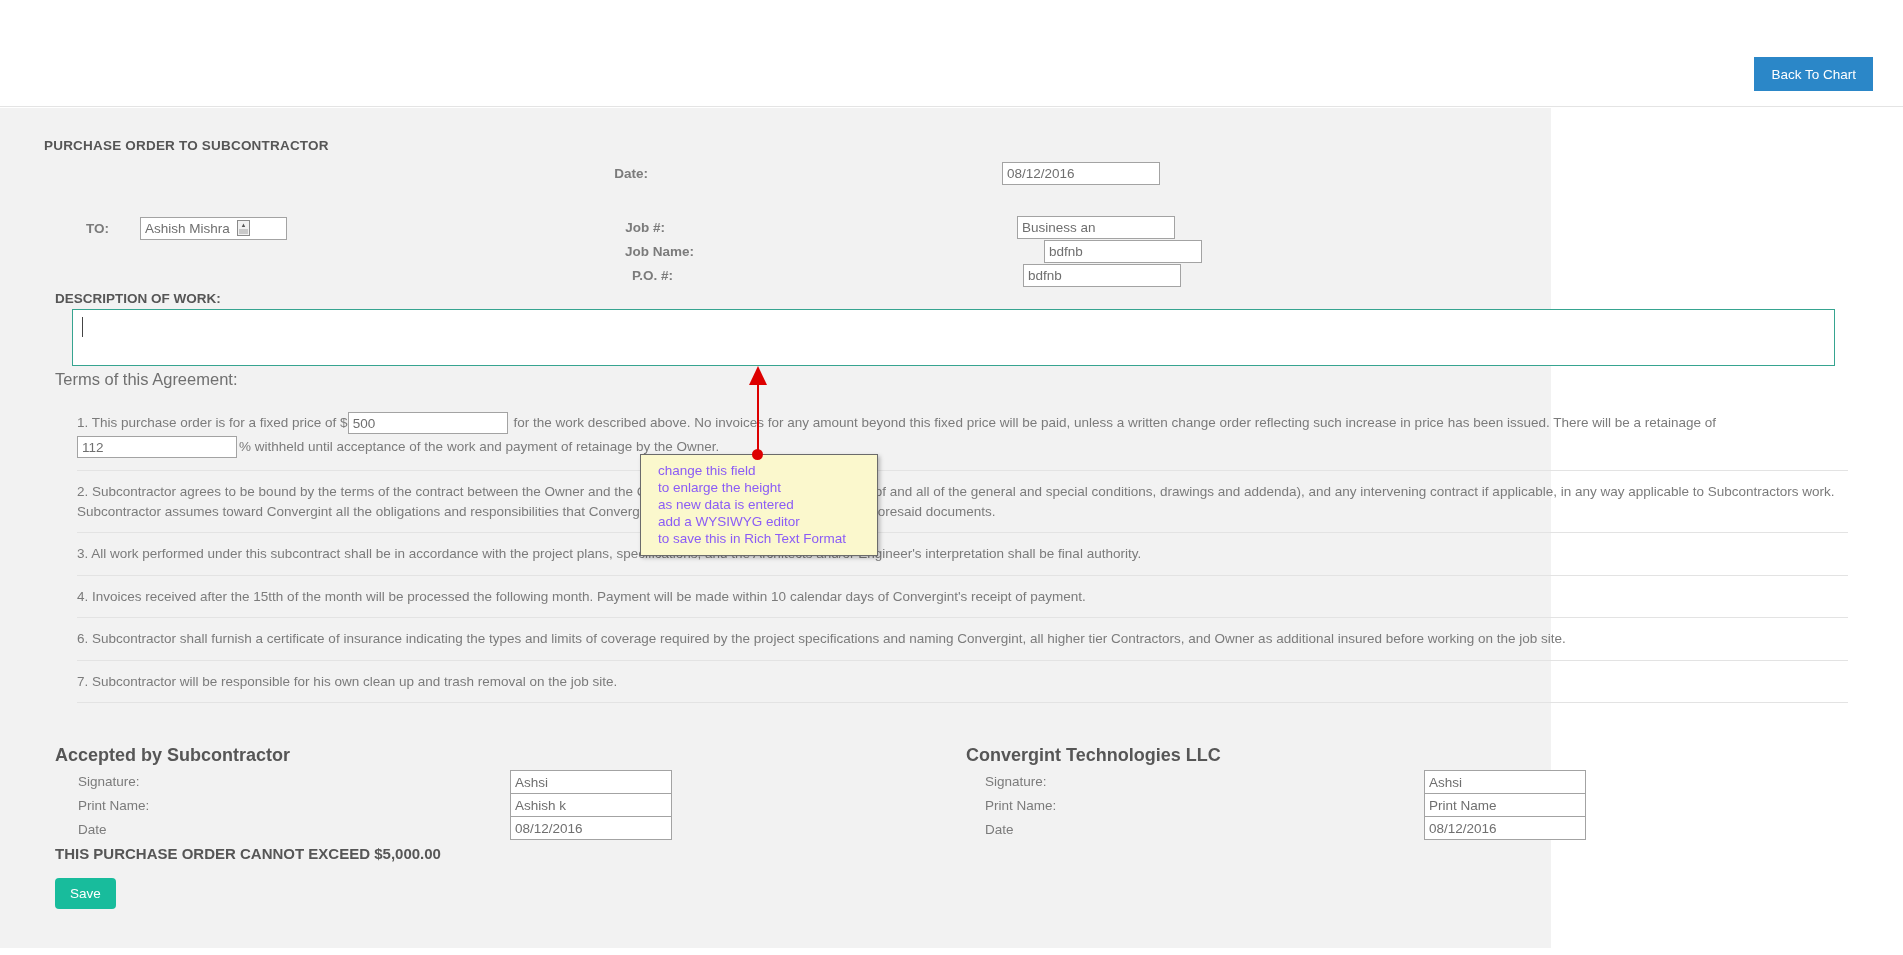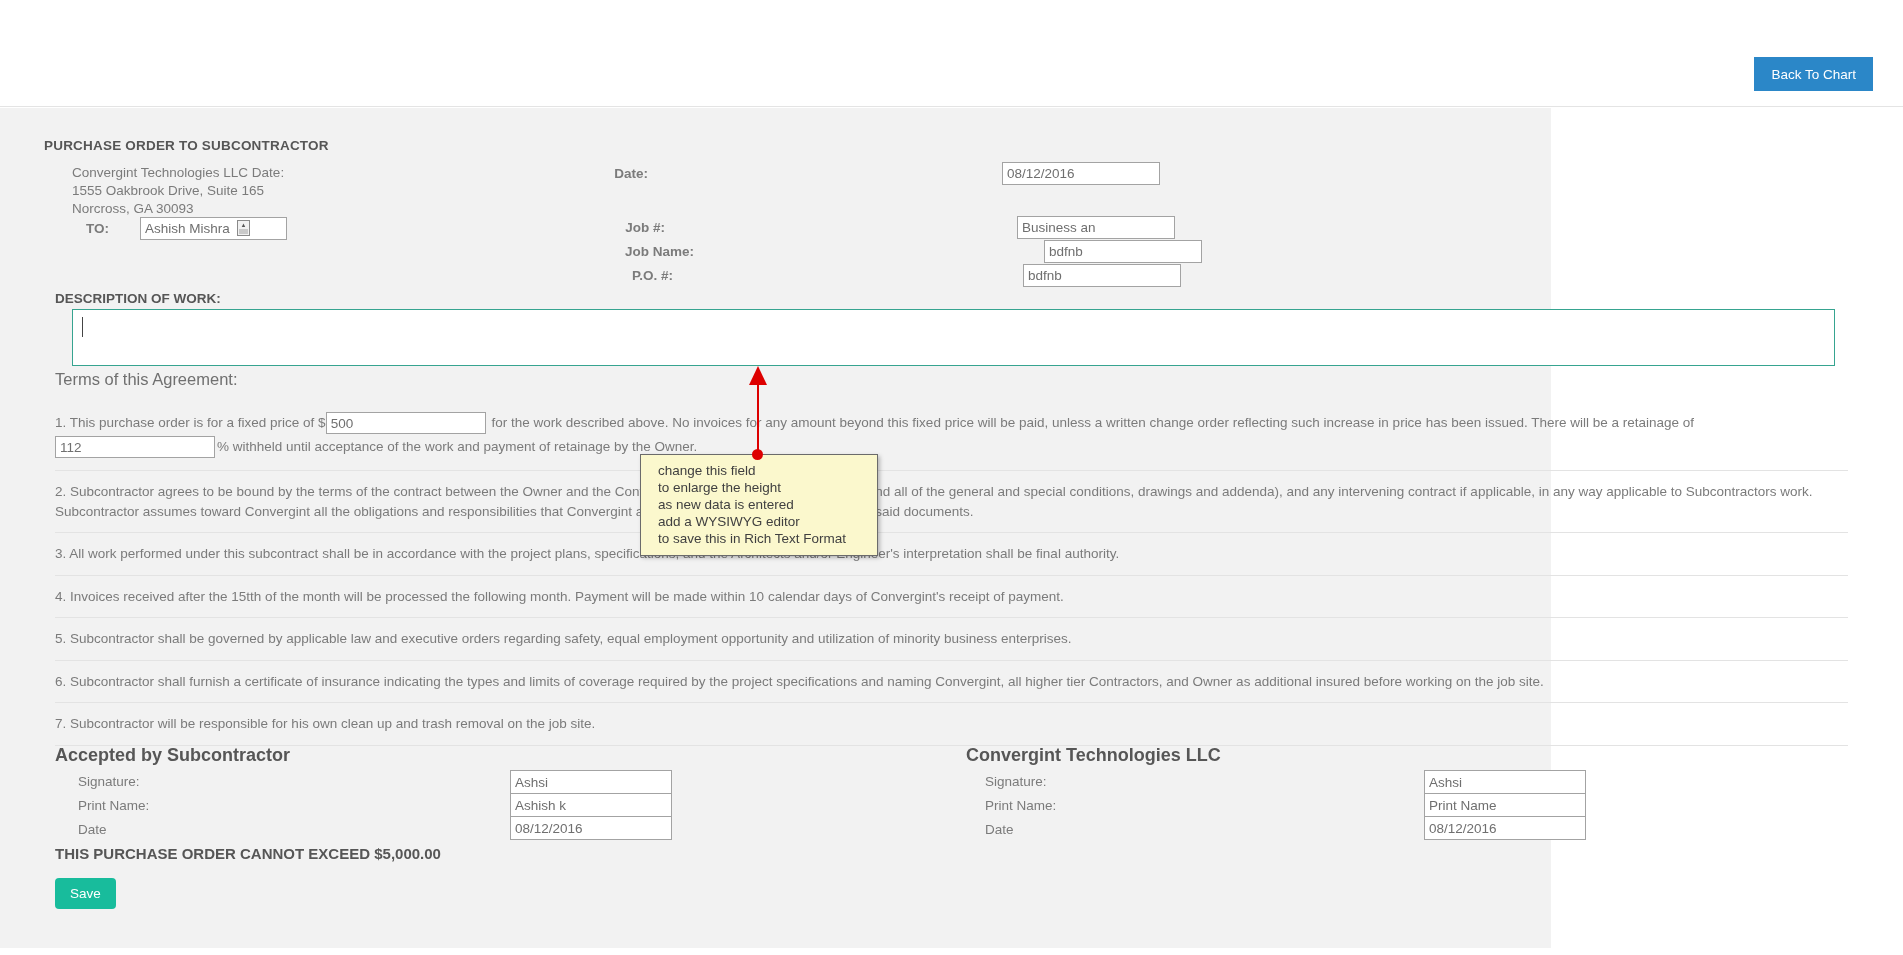--- a/index.html
+++ b/index.html
@@ -19,25 +19,25 @@
     font-size:6px;color:#555;text-align:center;line-height:8px;}
   .combo-ic::after{content:"";position:absolute;left:1px;right:1px;bottom:1px;height:5px;background:#c9c9c9;}
   
   .desc-lbl{position:absolute;left:55px;top:183px;font-size:13.5px;font-weight:bold;color:#565656;}
   textarea.desc{position:absolute;left:72px;top:201px;width:1763px;height:57px;border:1px solid #36a490;background:#fff;
     resize:none;outline:none;font-size:13.5px;color:#555;padding:6px 8px;}
   .caret{position:absolute;left:82px;top:209px;width:1px;height:20px;background:#444;}
   
   .terms-head{position:absolute;left:55px;top:262px;font-size:16.5px;color:#707070;}
   #terms{position:absolute;left:55px;top:292px;width:1793px;}
-  .term{font-size:13.5px;color:#7b7b7b;line-height:1.45;padding:11px 0;border-bottom:1px solid #e3e3e3;}
+  .term{font-size:13.5px;color:#7b7b7b;line-height:1.45;padding:11px 0;border-bottom:1px solid #e3e3e3;margin-left:22px;}
   .term input.inline{width:160px;height:22px;vertical-align:middle;margin:1px 2px 1px 0;}
   
   .tooltip{position:absolute;left:640px;top:346px;width:238px;background:#fbf8cd;border:1px solid #6b6b6b;
-    box-shadow:2px 2px 4px rgba(0,0,0,.25);padding:7px 8px 8px 17px;font-size:13.5px;color:#404040;line-height:17px;z-index:5;}
+    box-shadow:2px 2px 4px rgba(0,0,0,.25);padding:7px 8px 8px 17px;font-size:13.5px;color:#8b5cf6;line-height:17px;z-index:5;}
   .arrow-line{position:absolute;left:757px;top:276px;width:2px;height:72px;background:#dd0000;z-index:6;}
   .arrow-head{position:absolute;left:749px;top:258px;width:0;height:0;border-left:9px solid transparent;
     border-right:9px solid transparent;border-bottom:19px solid #dd0000;z-index:6;}
   .arrow-dot{position:absolute;left:752px;top:341px;width:11px;height:11px;border-radius:50%;background:#dd0000;z-index:6;}
   
   .sig-head{position:absolute;font-size:18px;font-weight:bold;color:#565656;}
   .sig-lbl{position:absolute;font-size:13.5px;color:#7b7b7b;}
   .sig-inp{position:absolute;width:162px;height:24px;border:1px solid #a3a3a3;background:#fff;font-size:13.5px;
     color:#6f6f6f;padding:1px 4px;outline:none;}
   .limit{position:absolute;left:55px;top:737px;font-size:15px;font-weight:bold;color:#565656;}
@@ -50,25 +50,20 @@
 <div id="page">
 
   <div id="topbar">
     <button class="btn-blue">Back To Chart</button>
   </div>
 
   <div id="content">
 
     <div class="h-title">PURCHASE ORDER TO SUBCONTRACTOR</div>
 
-    <div class="addr">
-      <div>Convergint Technologies LLC Date:</div>
-      <div>1555 Oakbrook Drive, Suite 165</div>
-      <div>Norcross, GA 30093</div>
-    </div>
 
     <div class="lbl" style="left:86px;top:113px;">TO:</div>
     <div class="abs" style="left:107px;top:109px;width:147px;height:23px;padding-left:33px;">
       <input class="fld" style="width: 147px;" value="Ashish Mishra">
       <span class="combo-ic">▲</span>
     </div>
 
     <div class="lbl" style="right:903px;top:58px;">Date:</div>
     <input class="fld abs" style="left: 1002px; top: 54px; width: 158px;" value="08/12/2016">
 
@@ -85,21 +80,20 @@
     <textarea class="desc" style=""></textarea>
     <div class="caret"></div>
 
     <div class="terms-head">Terms of this Agreement:</div>
 
     <div id="terms">
       <div class="term"><span>1. This purchase order is for a fixed price of $</span><input class="fld inline" value="500" style=""><span> for the work described above. No invoices for any amount beyond this fixed price will be paid, unless a written change order reflecting such increase in price has been issued. There will be a retainage of </span><input class="fld inline" value="112" style=""><span>% withheld until acceptance of the work and payment of retainage by the Owner.</span></div>
       <div class="term">2. Subcontractor agrees to be bound by the terms of the contract between the Owner and the Contractor (including by reference thereof and all of the general and special conditions, drawings and addenda), and any intervening contract if applicable, in any way applicable to Subcontractors work. Subcontractor assumes toward Convergint all the obligations and responsibilities that Convergint assumes toward the Owner by the aforesaid documents.</div>
       <div class="term">3. All work performed under this subcontract shall be in accordance with the project plans, specifications, and the Architects and/or Engineer's interpretation shall be final authority.</div>
       <div class="term">4. Invoices received after the 15tth of the month will be processed the following month. Payment will be made within 10 calendar days of Convergint's receipt of payment.</div>
-      <div class="term">5. Subcontractor shall be governed by applicable law and executive orders regarding safety, equal employment opportunity and utilization of minority business enterprises.</div>
       <div class="term">6. Subcontractor shall furnish a certificate of insurance indicating the types and limits of coverage required by the project specifications and naming Convergint, all higher tier Contractors, and Owner as additional insured before working on the job site.</div>
       <div class="term">7. Subcontractor will be responsible for his own clean up and trash removal on the job site.</div>
     </div>
 
     <div class="arrow-head"></div>
     <div class="arrow-line"></div>
     <div class="arrow-dot"></div>
     <div class="tooltip">
       <div>change this field</div>
       <div>to enlarge the height</div>

